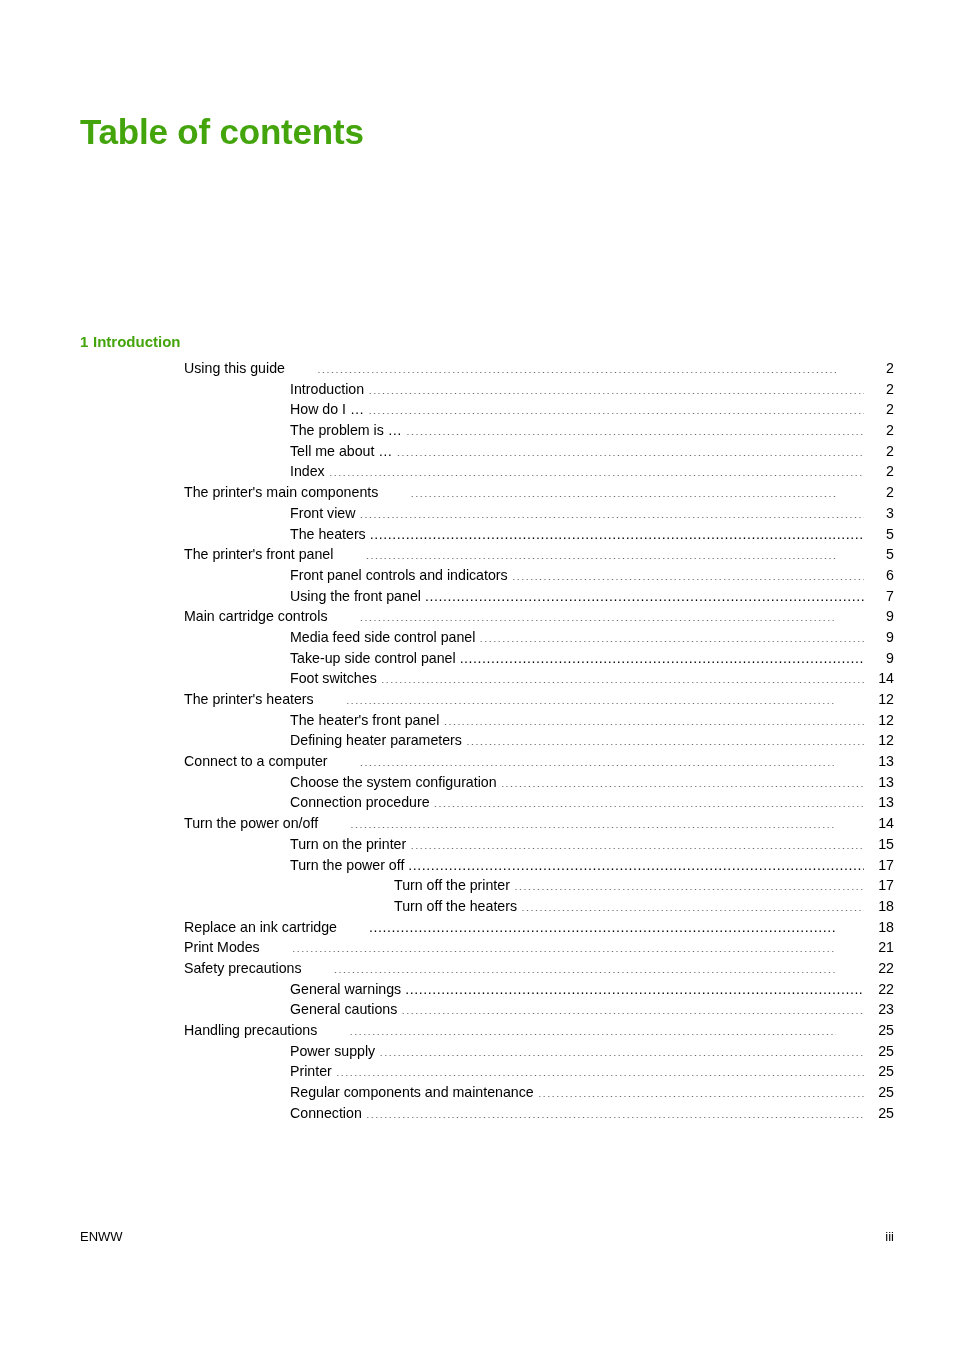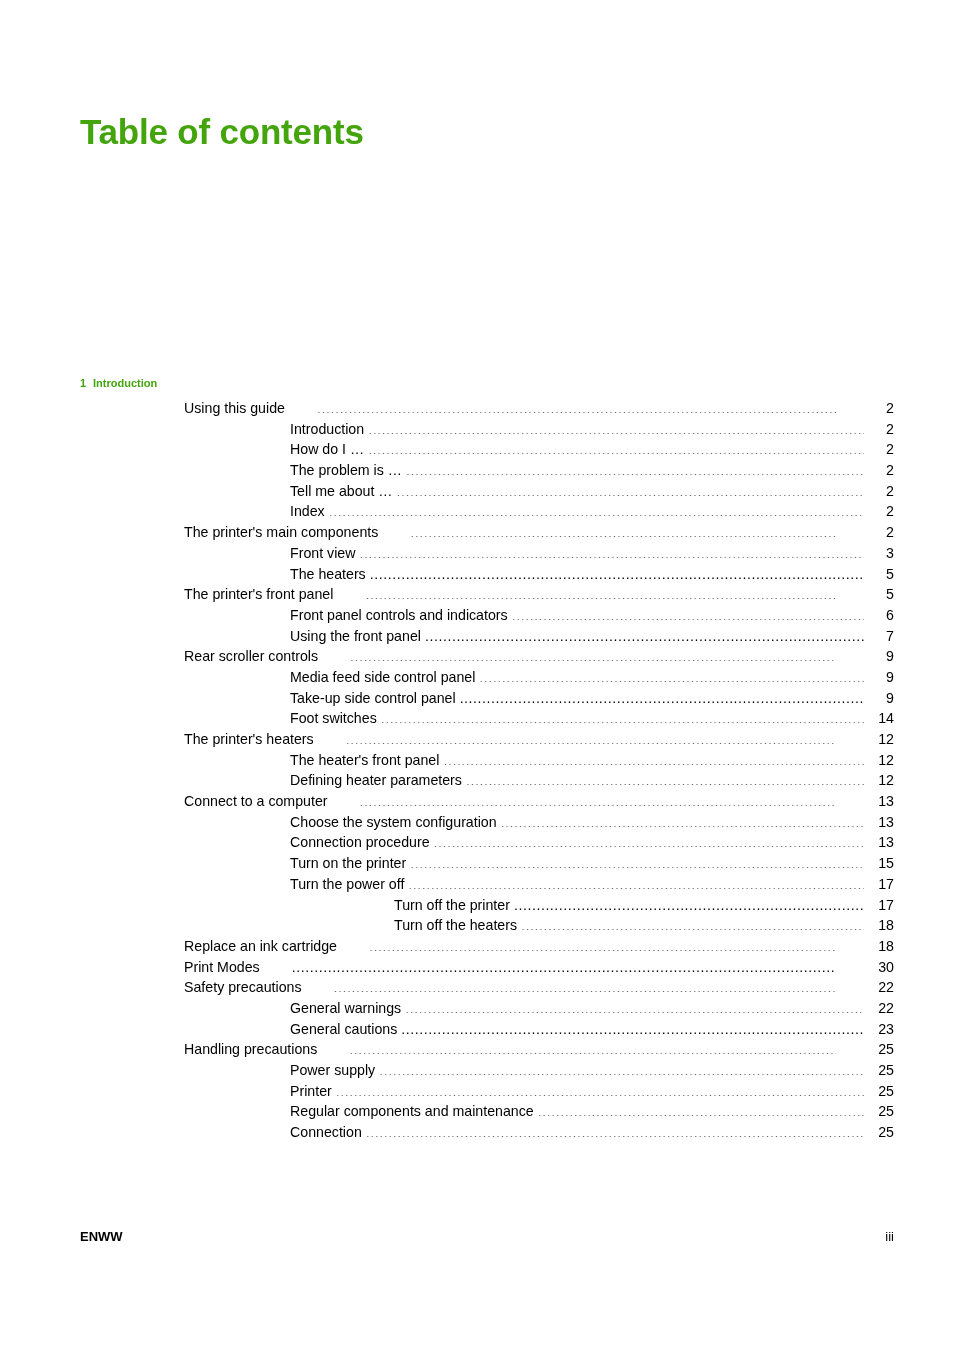--- a/index.html
+++ b/index.html
@@ -35,27 +35,26 @@
 
   
   .toc {
     position: absolute;
     left: 80px;
     top: 334px;
     width: 814px;
   }
 
   .chapter-heading {
-    font-size: 11px;
+    font-size: 15px;
     font-weight: bold;
     color: #43a40c;
     line-height: 1;
     margin-bottom: 9px;
     white-space: nowrap;
-    margin-top: 44px;
   }
   .chapter-num {
     display: inline-block;
     min-width: 13px;
   }
 
   .toc-entry {
     display: flex;
     align-items: baseline;
     font-size: 14.2px;
@@ -98,21 +97,21 @@
     position: absolute;
     left: 80px;
     right: 60px;
     top: 1229px;
     display: flex;
     justify-content: space-between;
     align-items: baseline;
     font-size: 13px;
     color: #000000;
   }
-  .footer .left { white-space: nowrap; font-weight: bold; }
+  .footer .left { white-space: nowrap; }
   .footer .right { white-space: nowrap; }
 </style>
 </head>
 <body>
 
 <div class="page">
 
   <div class="doc-title" style="color: rgb(67, 164, 12);">Table of contents</div>
 
   <div class="toc">
@@ -176,21 +175,21 @@
           <span class="label">Front panel controls and indicators</span>
           <span class="leader"></span>
           <span class="pageno">6</span>
         </div>
         <div class="toc-entry lvl2">
           <span class="label">Using the front panel</span>
           <span class="leader"></span>
           <span class="pageno">7</span>
         </div>
         <div class="toc-entry lvl1">
-          <span class="label">Rear scroller controls</span>
+          <span class="label">Main cartridge controls</span>
           <span class="leader"></span>
           <span class="pageno">9</span>
         </div>
         <div class="toc-entry lvl2">
           <span class="label">Media feed side control panel</span>
           <span class="leader"></span>
           <span class="pageno">9</span>
         </div>
         <div class="toc-entry lvl2">
           <span class="label">Take-up side control panel</span>
@@ -224,20 +223,25 @@
         </div>
         <div class="toc-entry lvl2">
           <span class="label">Choose the system configuration</span>
           <span class="leader"></span>
           <span class="pageno">13</span>
         </div>
         <div class="toc-entry lvl2">
           <span class="label">Connection procedure</span>
           <span class="leader"></span>
           <span class="pageno">13</span>
+        </div>
+        <div class="toc-entry lvl1">
+          <span class="label">Turn the power on/off</span>
+          <span class="leader"></span>
+          <span class="pageno">14</span>
         </div>
         <div class="toc-entry lvl2">
           <span class="label">Turn on the printer</span>
           <span class="leader"></span>
           <span class="pageno">15</span>
         </div>
         <div class="toc-entry lvl2">
           <span class="label">Turn the power off</span>
           <span class="leader"></span>
           <span class="pageno">17</span>
@@ -253,21 +257,21 @@
           <span class="pageno">18</span>
         </div>
         <div class="toc-entry lvl1">
           <span class="label">Replace an ink cartridge</span>
           <span class="leader"></span>
           <span class="pageno">18</span>
         </div>
         <div class="toc-entry lvl1">
           <span class="label">Print Modes</span>
           <span class="leader"></span>
-          <span class="pageno">30</span>
+          <span class="pageno">21</span>
         </div>
         <div class="toc-entry lvl1">
           <span class="label">Safety precautions</span>
           <span class="leader"></span>
           <span class="pageno">22</span>
         </div>
         <div class="toc-entry lvl2">
           <span class="label">General warnings</span>
           <span class="leader"></span>
           <span class="pageno">22</span>

